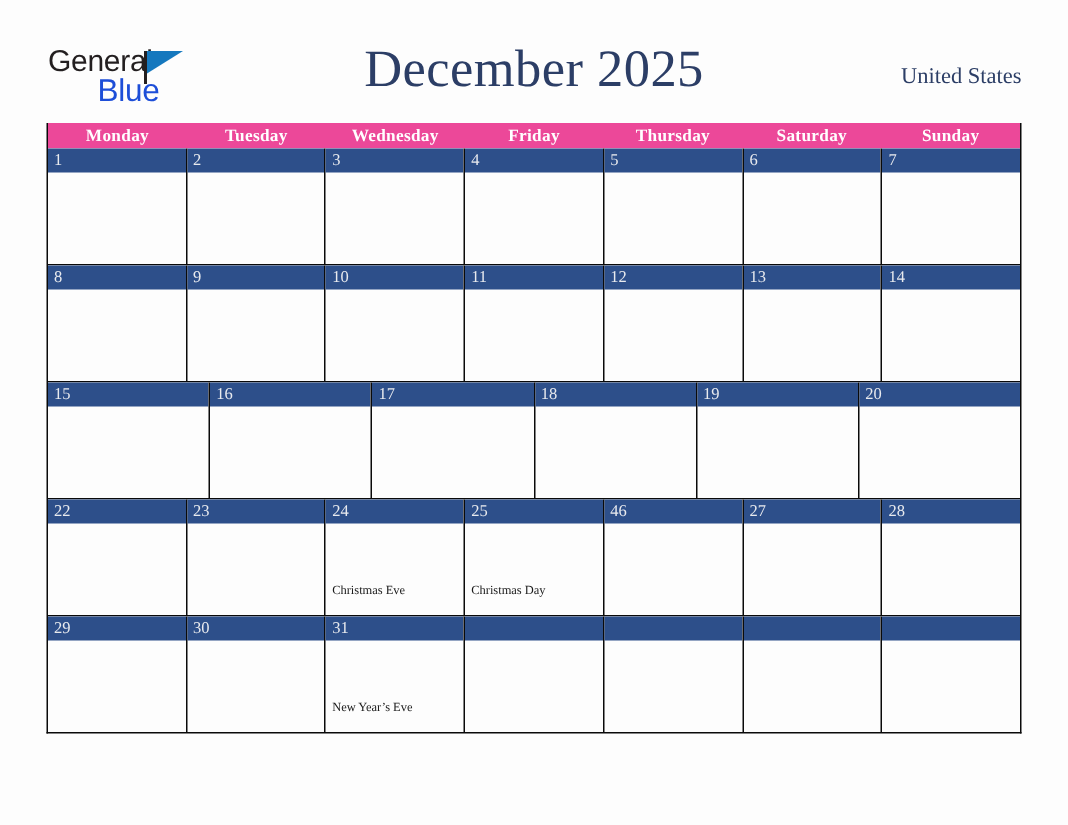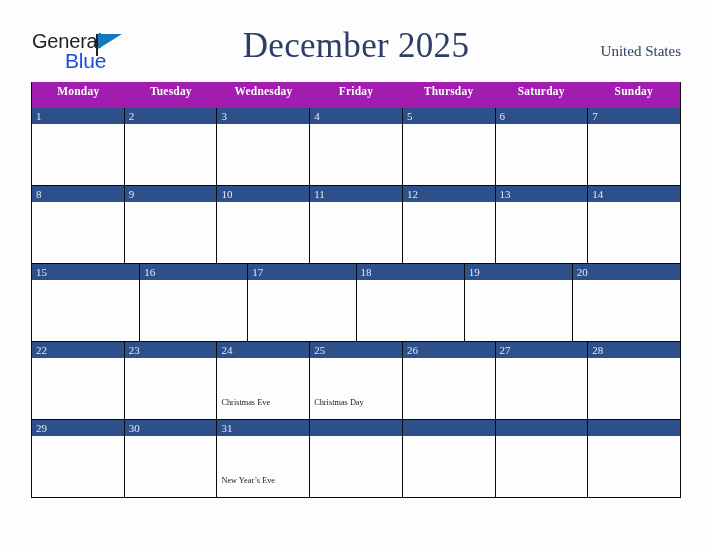--- a/index.html
+++ b/index.html
@@ -104,22 +104,22 @@
     top: 82px;
     width: 650px;
     border-left: 1px solid #0a0a0a;
     border-right: 1px solid #0a0a0a;
     border-bottom: 1px solid #0a0a0a;
     box-sizing: border-box;
   }
 
   .dow-row {
     display: flex;
-    background: #a21caf;
-    height: 26px;
+    background: #ec4899;
+    height: 17px;
   }
   .dow-cell {
     flex: 1 1 0;
     text-align: center;
     color: #ffffff;
     font-size: 11.5px;
     font-weight: bold;
     line-height: 19px;
     letter-spacing: 0.2px;
   }
@@ -354,21 +354,21 @@
           <div class="day-cell">
             <div class="day-band">
               <span class="day-num">25</span>
             </div>
             <div class="day-events">
               <div class="event">Christmas Day</div>
             </div>
           </div>
           <div class="day-cell">
             <div class="day-band">
-              <span class="day-num">26</span>
+              <span class="day-num">46</span>
             </div>
             <div class="day-events"></div>
           </div>
           <div class="day-cell">
             <div class="day-band">
               <span class="day-num">27</span>
             </div>
             <div class="day-events"></div>
           </div>
           <div class="day-cell">

